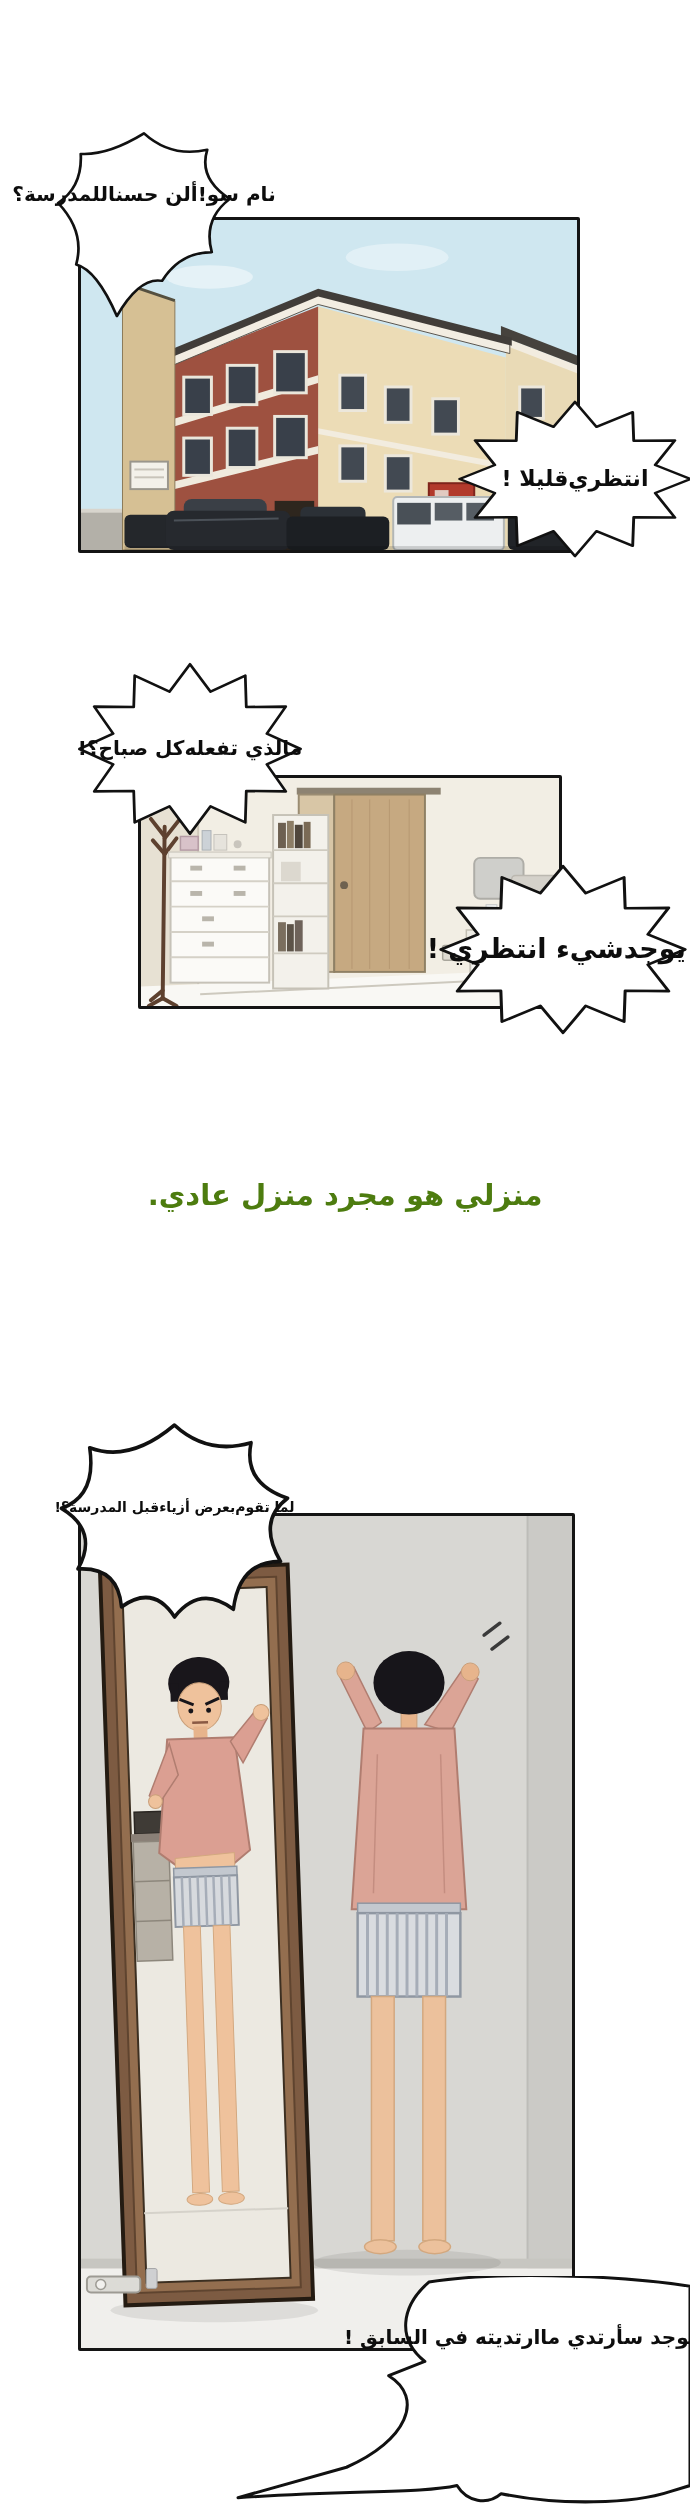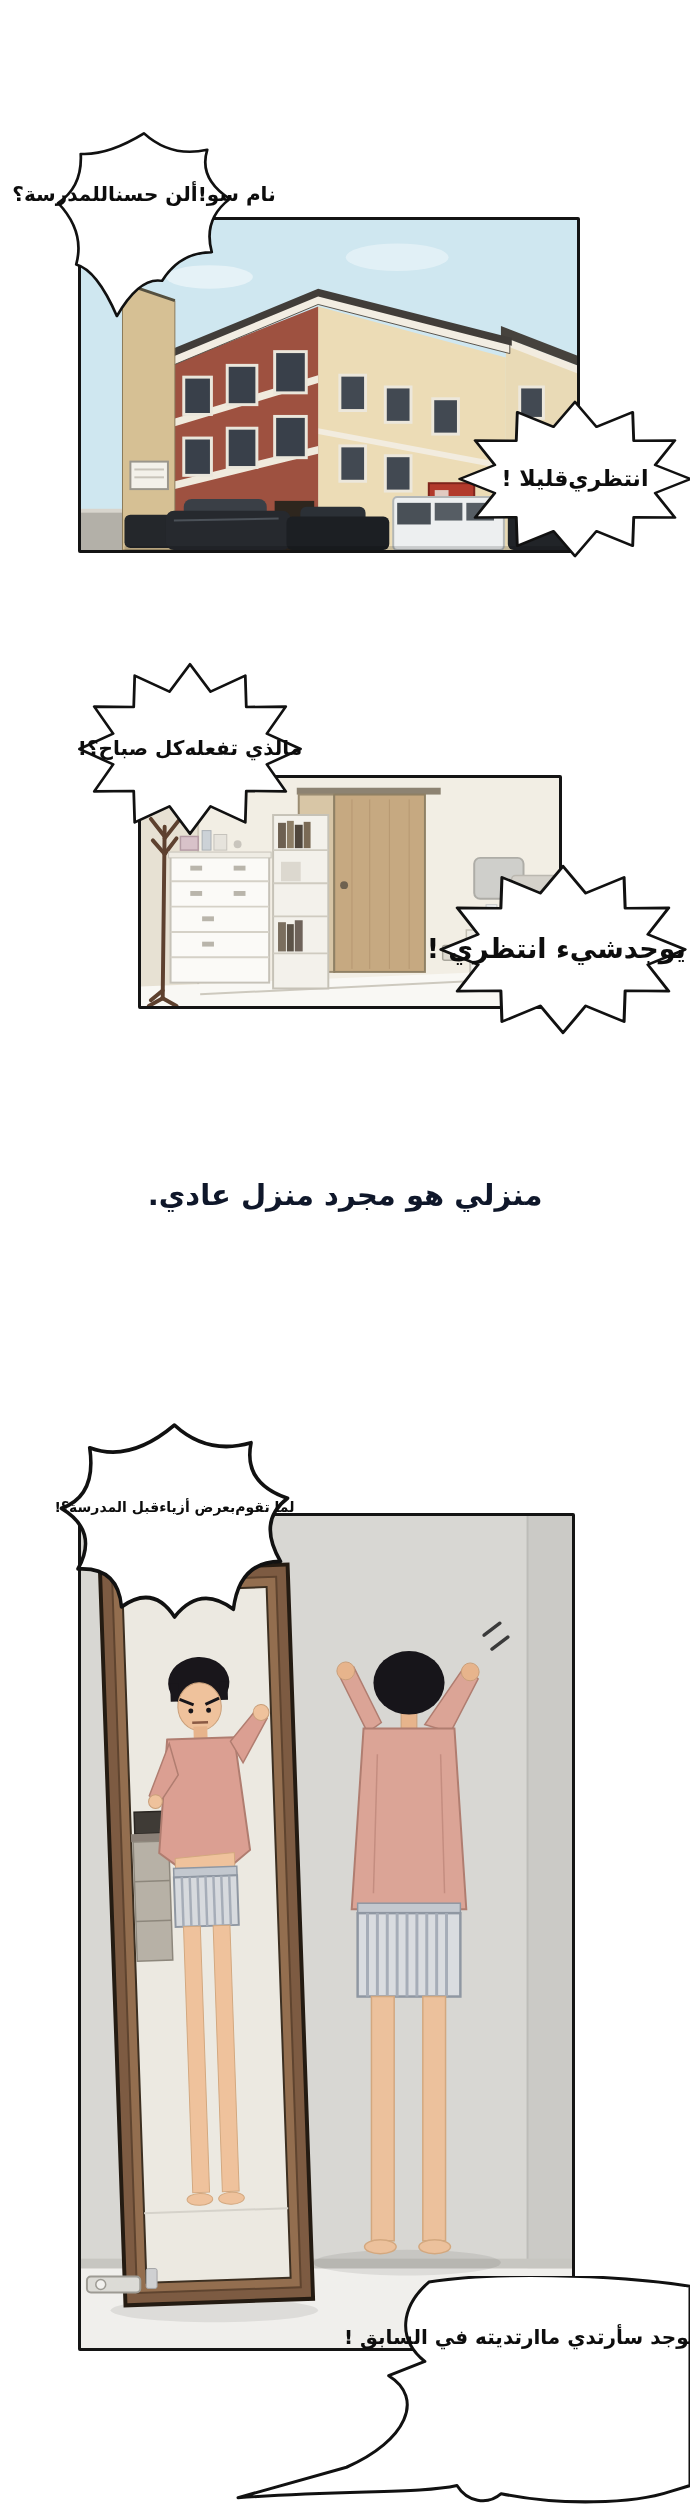--- a/index.html
+++ b/index.html
@@ -14,21 +14,21 @@
                justify-content:center;direction:rtl;text-align:center;color:#0d0d0d;
                font-weight:700;line-height:1.28;z-index:2;}
   .bl{white-space:nowrap;}
   #bubble1 .bubble-text{padding-bottom:58px;font-size:20px;}
   #bubble2 .bubble-text{font-size:22px;}
   #bubble3 .bubble-text{font-size:20px;}
   #bubble4 .bubble-text{font-size:27px;padding-left:16px;}
   #bubble5 .bubble-text{font-size:14px;padding-bottom:26px;}
   #bubble6 .bubble-text{font-size:20px;padding-left:150px;padding-bottom:112px;}
   .narration{position:absolute;left:0;top:1178px;width:690px;text-align:center;direction:rtl;
-             font-size:29px;font-weight:700;color:#0f172a;z-index:3;letter-spacing:0px;}
+             font-size:29px;font-weight:700;color:#4d7c0f;z-index:3;letter-spacing:0px;}
 </style>
 </head>
 <body>
 
 <div class="panel" style="left:78px;top:217px;width:502px;height:336px;">
   <svg viewBox="0 0 502 336" preserveAspectRatio="none">
     <rect x="0" y="0" width="502" height="336" fill="#cfe7f0"></rect>
     <ellipse cx="130" cy="58" rx="44" ry="12" fill="#ffffff" opacity="0.45"></ellipse>
     <ellipse cx="320" cy="38" rx="52" ry="14" fill="#ffffff" opacity="0.38"></ellipse>
     <rect x="0" y="294" width="502" height="6" fill="#d8d5cd"></rect>

